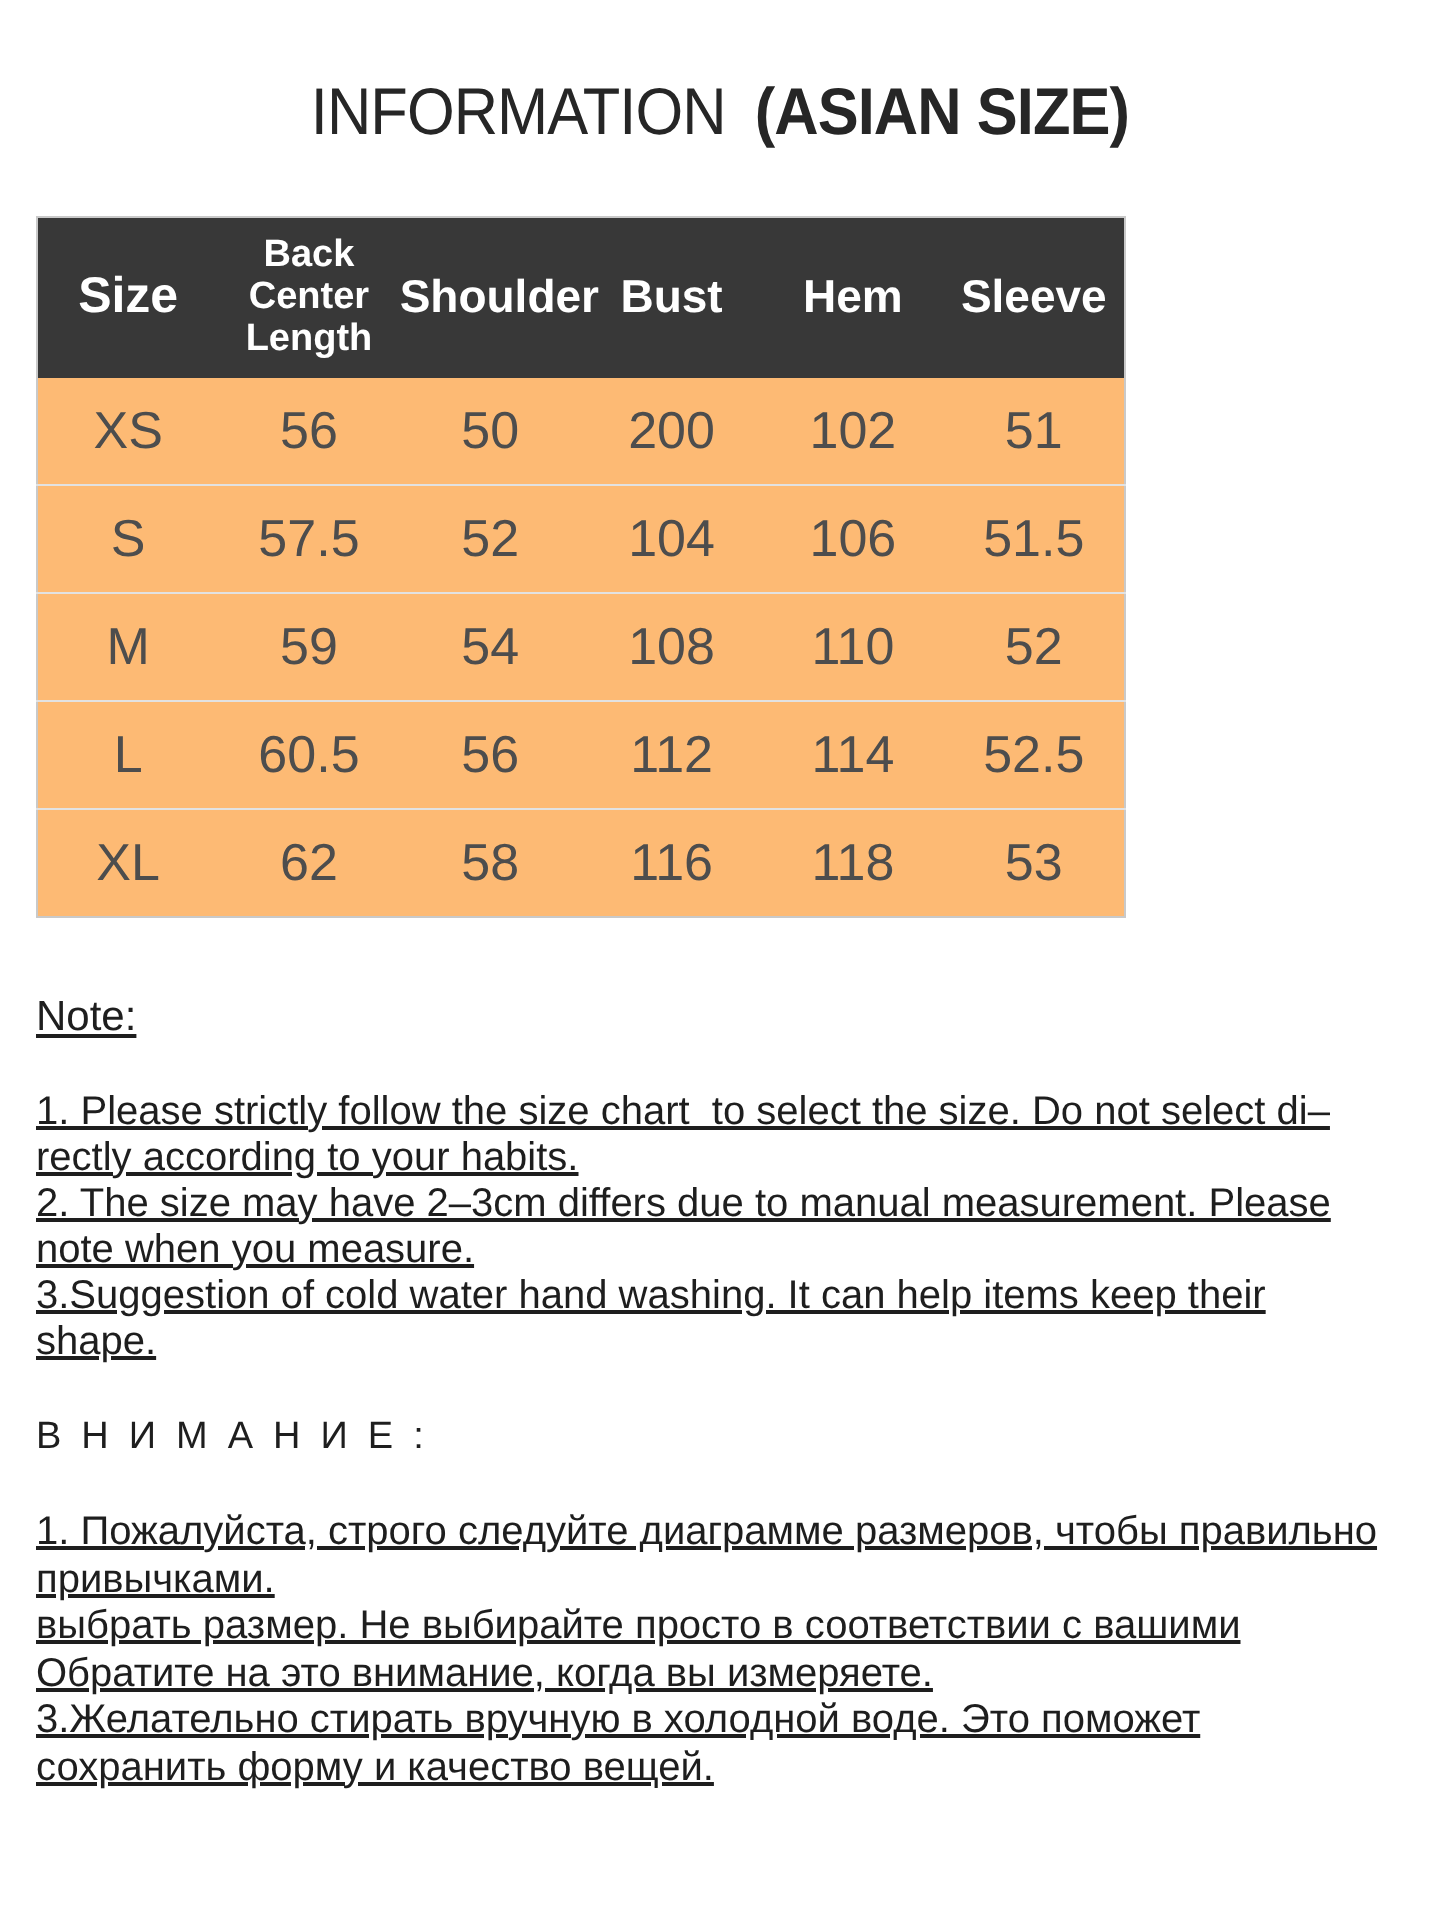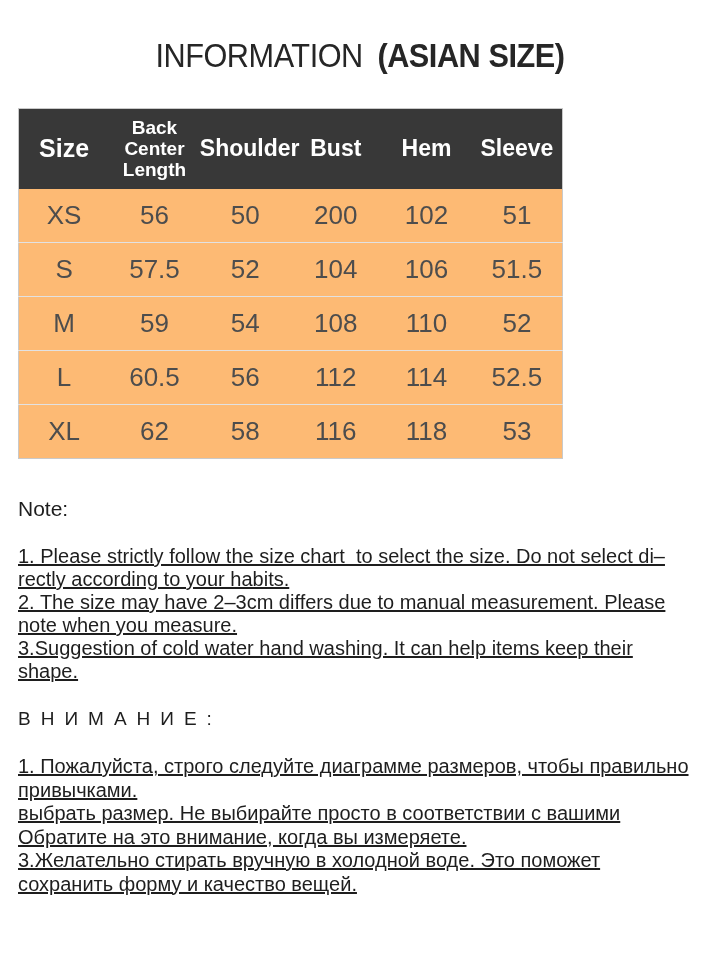--- a/index.html
+++ b/index.html
@@ -69,20 +69,21 @@
     color: var(--body-text);
     padding: 0;
   }
 
   
   .note-section { margin: 38px 18px 0 18px; }
   .note-heading {
     font-size: 21px;
     color: var(--note-text);
     line-height: 24px;
+    text-decoration: underline;
   }
   .note-lines { margin-top: 24px; }
   .note-lines div, .attention-lines div {
     font-size: 20px;
     line-height: 23px;
     color: var(--note-text);
     white-space: pre;
     text-decoration: underline;
   }
 

